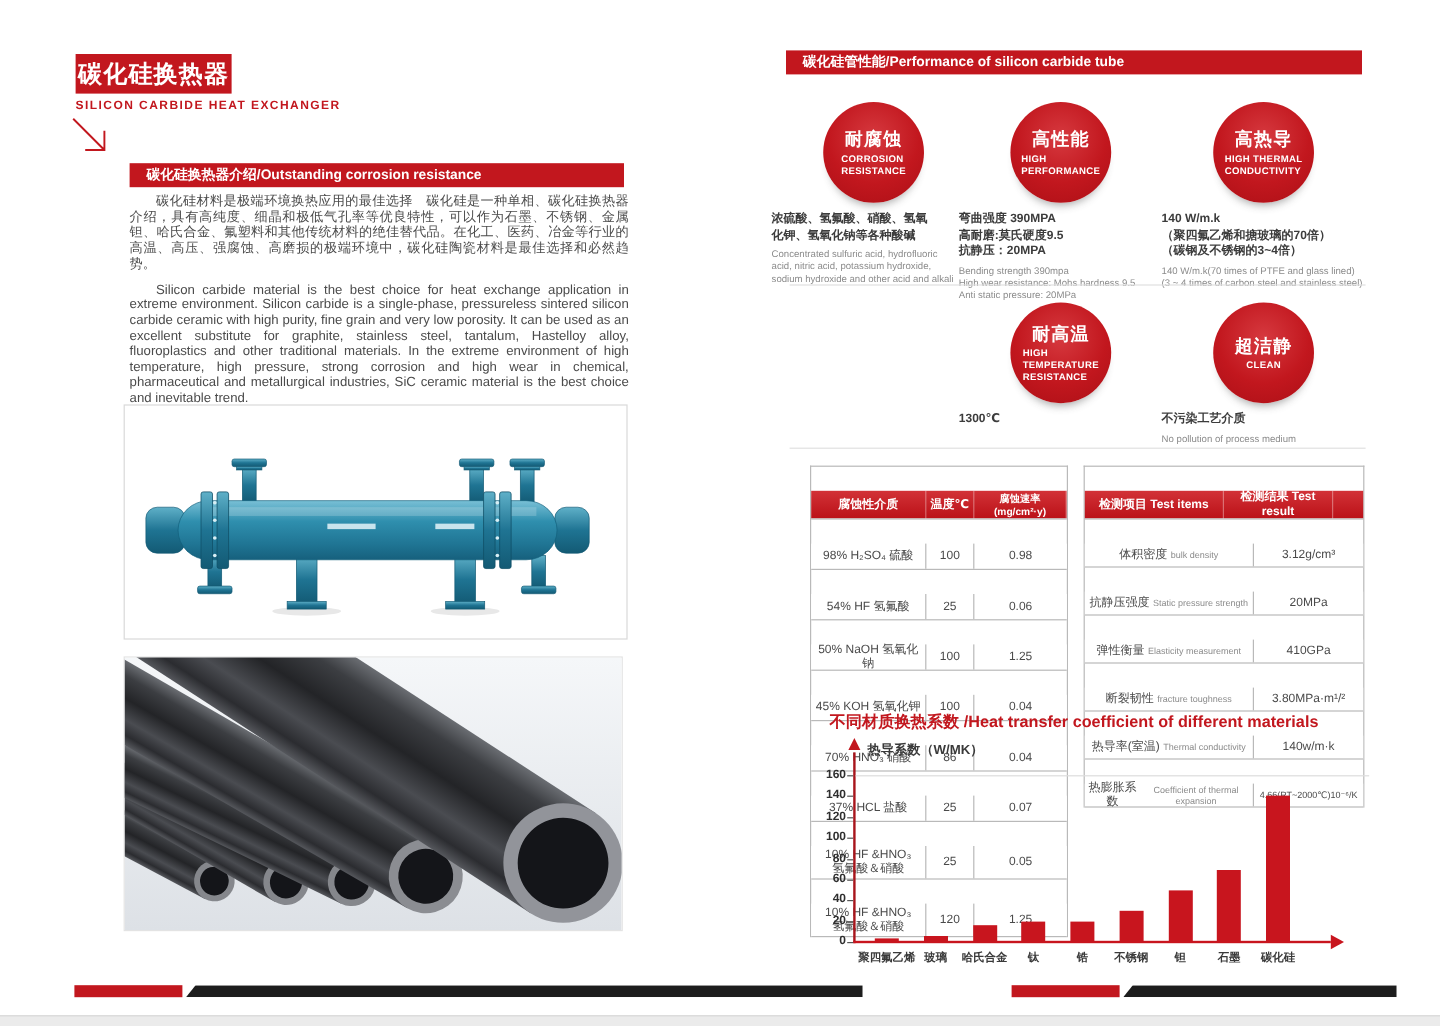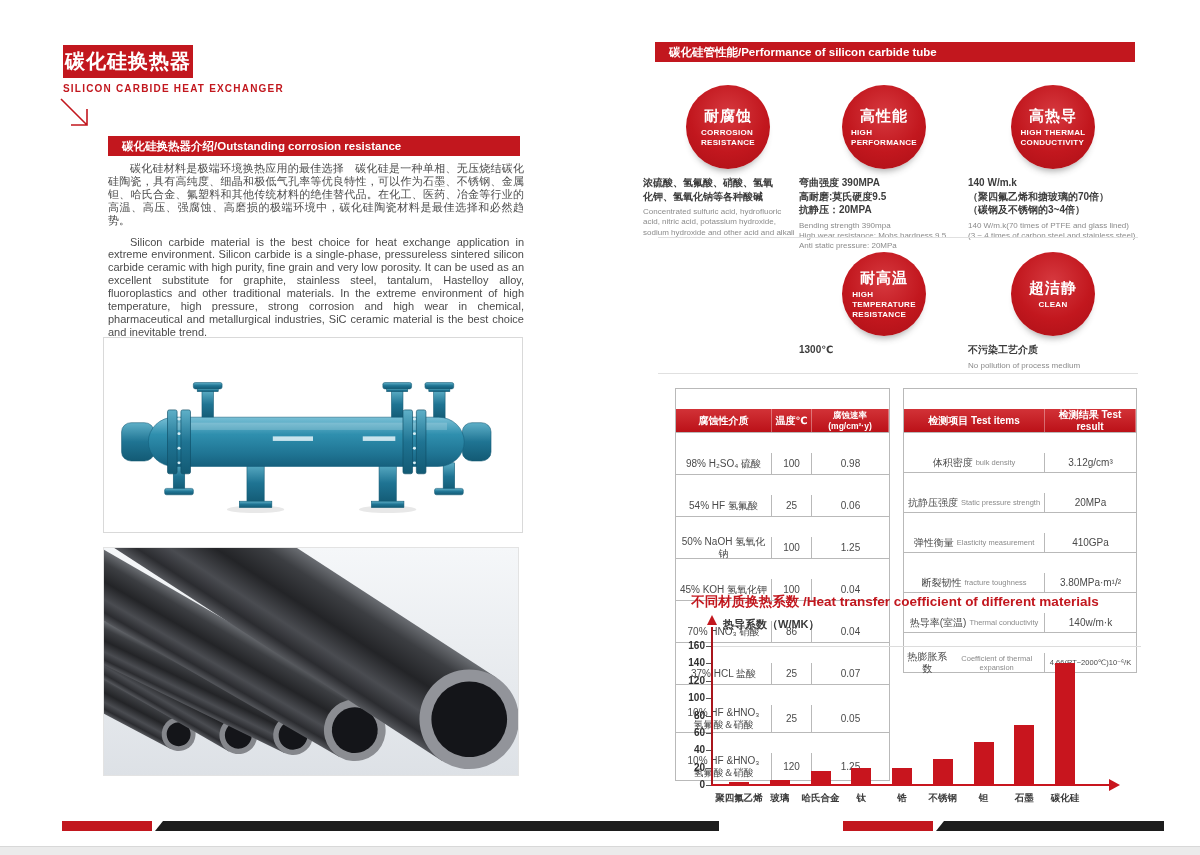--- a/index.html
+++ b/index.html
@@ -90,21 +90,21 @@
   <div class="abs brand-sub">SILICON CARBIDE HEAT EXCHANGER</div>
   <div class="abs brand-arrow">
     <svg viewBox="0 0 34 34">
       <path d="M3 3 L29 29 M29 13 L29 29 L13 29" fill="none" stroke="#c2171e" stroke-width="1.6"></path>
     </svg>
   </div>
 
   <div class="abs section-bar sec-left">碳化硅换热器介绍/Outstanding corrosion resistance</div>
 
   <div class="abs paras">
-    <p>碳化硅材料是极端环境换热应用的最佳选择　碳化硅是一种单相、无压烧结碳化硅陶瓷，具有高纯度、细晶和极低气孔率等优良特性，可以作为石墨、不锈钢、金属钽、哈氏合金、氟塑料和其他传统材料的绝佳替代品。在化工、医药、冶金等行业的高温、高压、强腐蚀、高磨损的极端环境中，碳化硅陶瓷材料是最佳选择和必然趋势。</p>
+    <p>碳化硅材料是极端环境换热应用的最佳选择　碳化硅是一种单相、碳化硅换热器介绍，具有高纯度、细晶和极低气孔率等优良特性，可以作为石墨、不锈钢、金属钽、哈氏合金、氟塑料和其他传统材料的绝佳替代品。在化工、医药、冶金等行业的高温、高压、强腐蚀、高磨损的极端环境中，碳化硅陶瓷材料是最佳选择和必然趋势。</p>
     <p>Silicon carbide material is the best choice for heat exchange application in extreme environment. Silicon carbide is a single-phase, pressureless sintered silicon carbide ceramic with high purity, fine grain and very low porosity. It can be used as an excellent substitute for graphite, stainless steel, tantalum, Hastelloy alloy, fluoroplastics and other traditional materials. In the extreme environment of high temperature, high pressure, strong corrosion and high wear in chemical, pharmaceutical and metallurgical industries, SiC ceramic material is the best choice and inevitable trend.</p>
   </div>
 
   <div class="abs photo photo1">
     <svg viewBox="0 0 420 195" preserveAspectRatio="none">
       <defs>
         <linearGradient id="shellG" x1="0" y1="0" x2="0" y2="1">
           <stop offset="0" stop-color="#79c0d6"></stop>
             <stop offset="0.35" stop-color="#2f8fae"></stop>
           <stop offset="0.75" stop-color="#1f7493"></stop>
@@ -326,21 +326,21 @@
       </div>
       <div class="tbl-row">
         <div class="tbl-cell" style="width: 96px; height: 27px;">10% HF &amp;HNO₃
 氢氟酸＆硝酸</div>
         <div class="tbl-cell" style="width: 40px; height: 27px;">120</div>
         <div class="tbl-cell" style="width: 77px; height: 27px;">1.25</div>
       </div>
     </div>
   <div class="abs tbl test-tbl" id="test-table">
       <div class="tbl-row tbl-head">
-        <div class="tbl-cell" style="width: 141px; height: 23px;">检测项目 Test items</div>
+        <div class="tbl-cell" style="width: 116px; height: 23px;">检测项目 Test items</div>
         <div class="tbl-cell" style="width: 91px; height: 23px;">检测结果 Test result</div>
       </div>
       <div class="tbl-row">
         <div class="tbl-cell" style="width: 141px; height: 19px;"><span>体积密度</span><span class="cell-en">bulk density</span></div>
         <div class="tbl-cell" style="width: 91px; height: 19px;">3.12g/cm³</div>
       </div>
       <div class="tbl-row">
         <div class="tbl-cell" style="width: 141px; height: 19px;"><span>抗静压强度</span><span class="cell-en">Static pressure strength</span></div>
         <div class="tbl-cell" style="width: 91px; height: 19px;">20MPa</div>
       </div>

